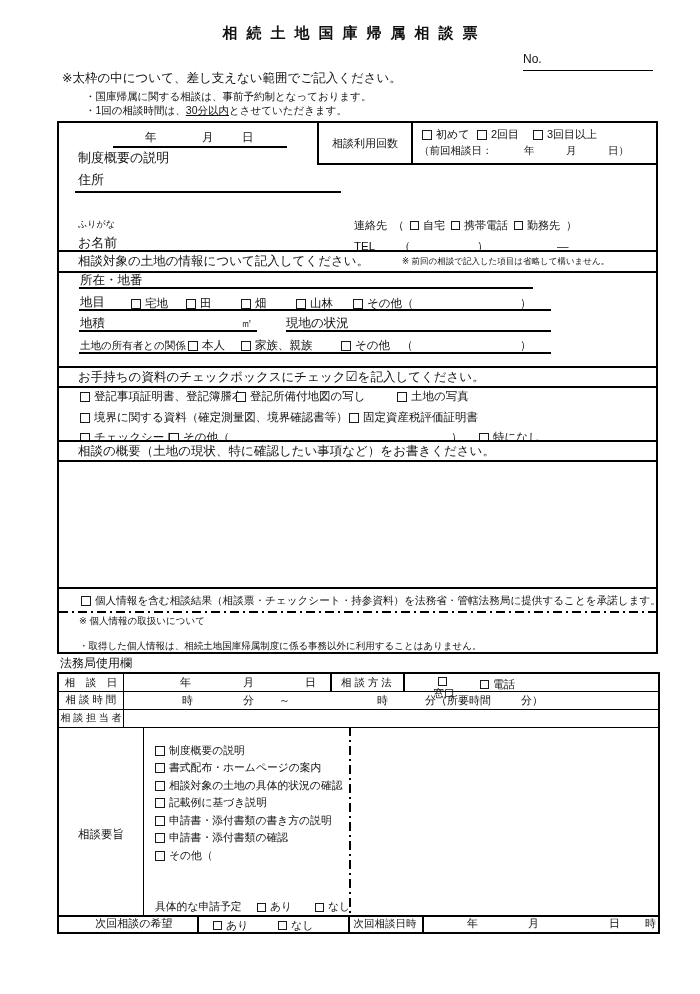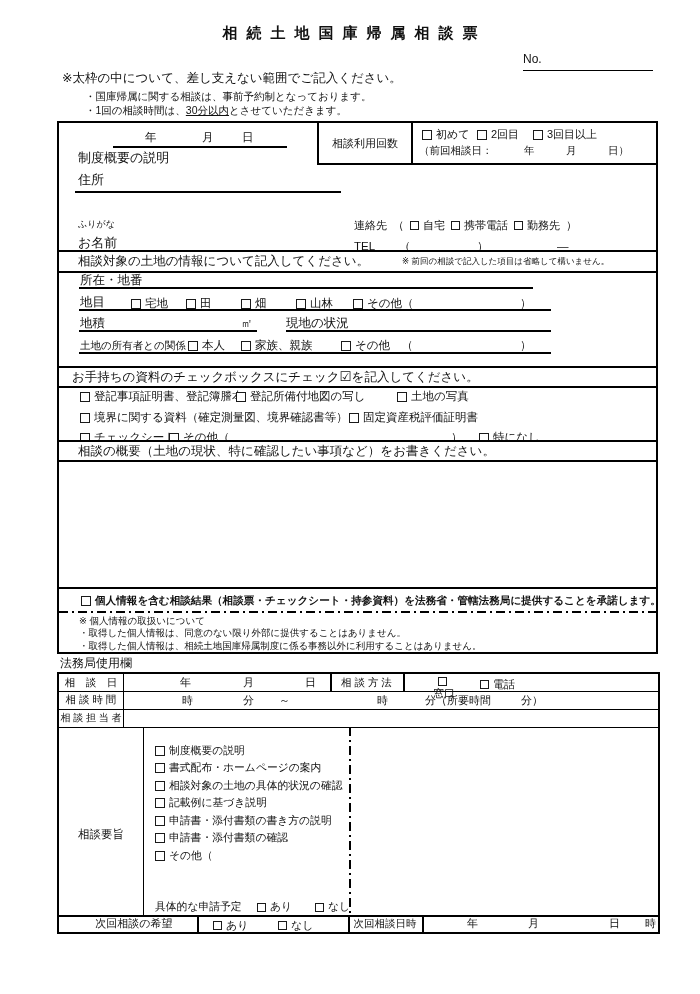--- a/index.html
+++ b/index.html
@@ -152,21 +152,21 @@
       <span>家族、親族</span>
     </span>
     <span class="opt" style="left:282px;top:215px;font-size:11.5px;">
       <span class="cb"></span>
       <span>その他　（</span>
     </span>
     <span class="t" style="left:461px;top:215px;font-size:11.5px;">）</span>
     <div class="ln" style="left:20px;top:229px;width:472px;"></div>
 
     <div class="secbar" style="top:243px;height:18px;">
-      <span style="font-size:12.5px;padding-left:13px;font-family:Liberation Serif, serif;">
+      <span style="font-size:12.5px;padding-left:19px;font-family:Liberation Serif, serif;">
         <span>お手持ちの資料のチェックボックスにチェック</span><span style="font-size:13.5px;">☑</span><span>を記入してください。</span>
       </span>
     </div>
 
     <span class="opt" style="left:21px;top:266px;font-size:11.5px;">
       <span class="cb"></span>
       <span>登記事項証明書、登記簿謄本</span>
     </span>
     <span class="opt" style="left:177px;top:266px;font-size:11.5px;">
       <span class="cb"></span>
@@ -198,27 +198,26 @@
       <span>特になし</span>
     </span>
 
     <div class="secbar" style="top:317px;height:18px;">
       <span style="font-size:12.5px;padding-left:19px;">相談の概要（土地の現状、特に確認したい事項など）をお書きください。</span>
     </div>
 
     <div style="position:absolute;left:0;right:0;top:335px;height:129px;"></div>
 
     <div style="position:absolute;left:0;right:0;top:464px;bottom:0;border-top:2px solid #000;">
-      <span class="opt" style="left:22px;top:5px;font-size:10.6px;font-weight:bold;">
+      <span class="opt" style="left:22px;top:5px;font-size:10.6px;">
         <span class="cb"></span>
         <span>個人情報を含む相談結果（相談票・チェックシート・持参資料）を法務省・管轄法務局に提供することを承諾します。</span>
       </span>
       <div class="dashdot-h" style="left:0;right:0;top:22px;"></div>
       <div class="t" style="left:20px;top:26px;font-size:9.5px;">※ 個人情報の取扱いについて</div>
-      <div class="t" style="left:20px;top:38px;font-size:9.5px;">・取得した個人情報は、同意のない限り外部に提供することはありません。</div>
       <div class="t" style="left:20px;top:51px;font-size:9.5px;">・取得した個人情報は、相続土地国庫帰属制度に係る事務以外に利用することはありません。</div>
     </div>
   </div>
 
   <div class="t" style="left:60px;top:656px;font-size:12px;">法務局使用欄</div>
 
   <div class="btable">
 
     <div class="hl" style="left:0;right:0;top:17px;"></div>
     <div class="hl" style="left:0;right:0;top:35px;"></div>

